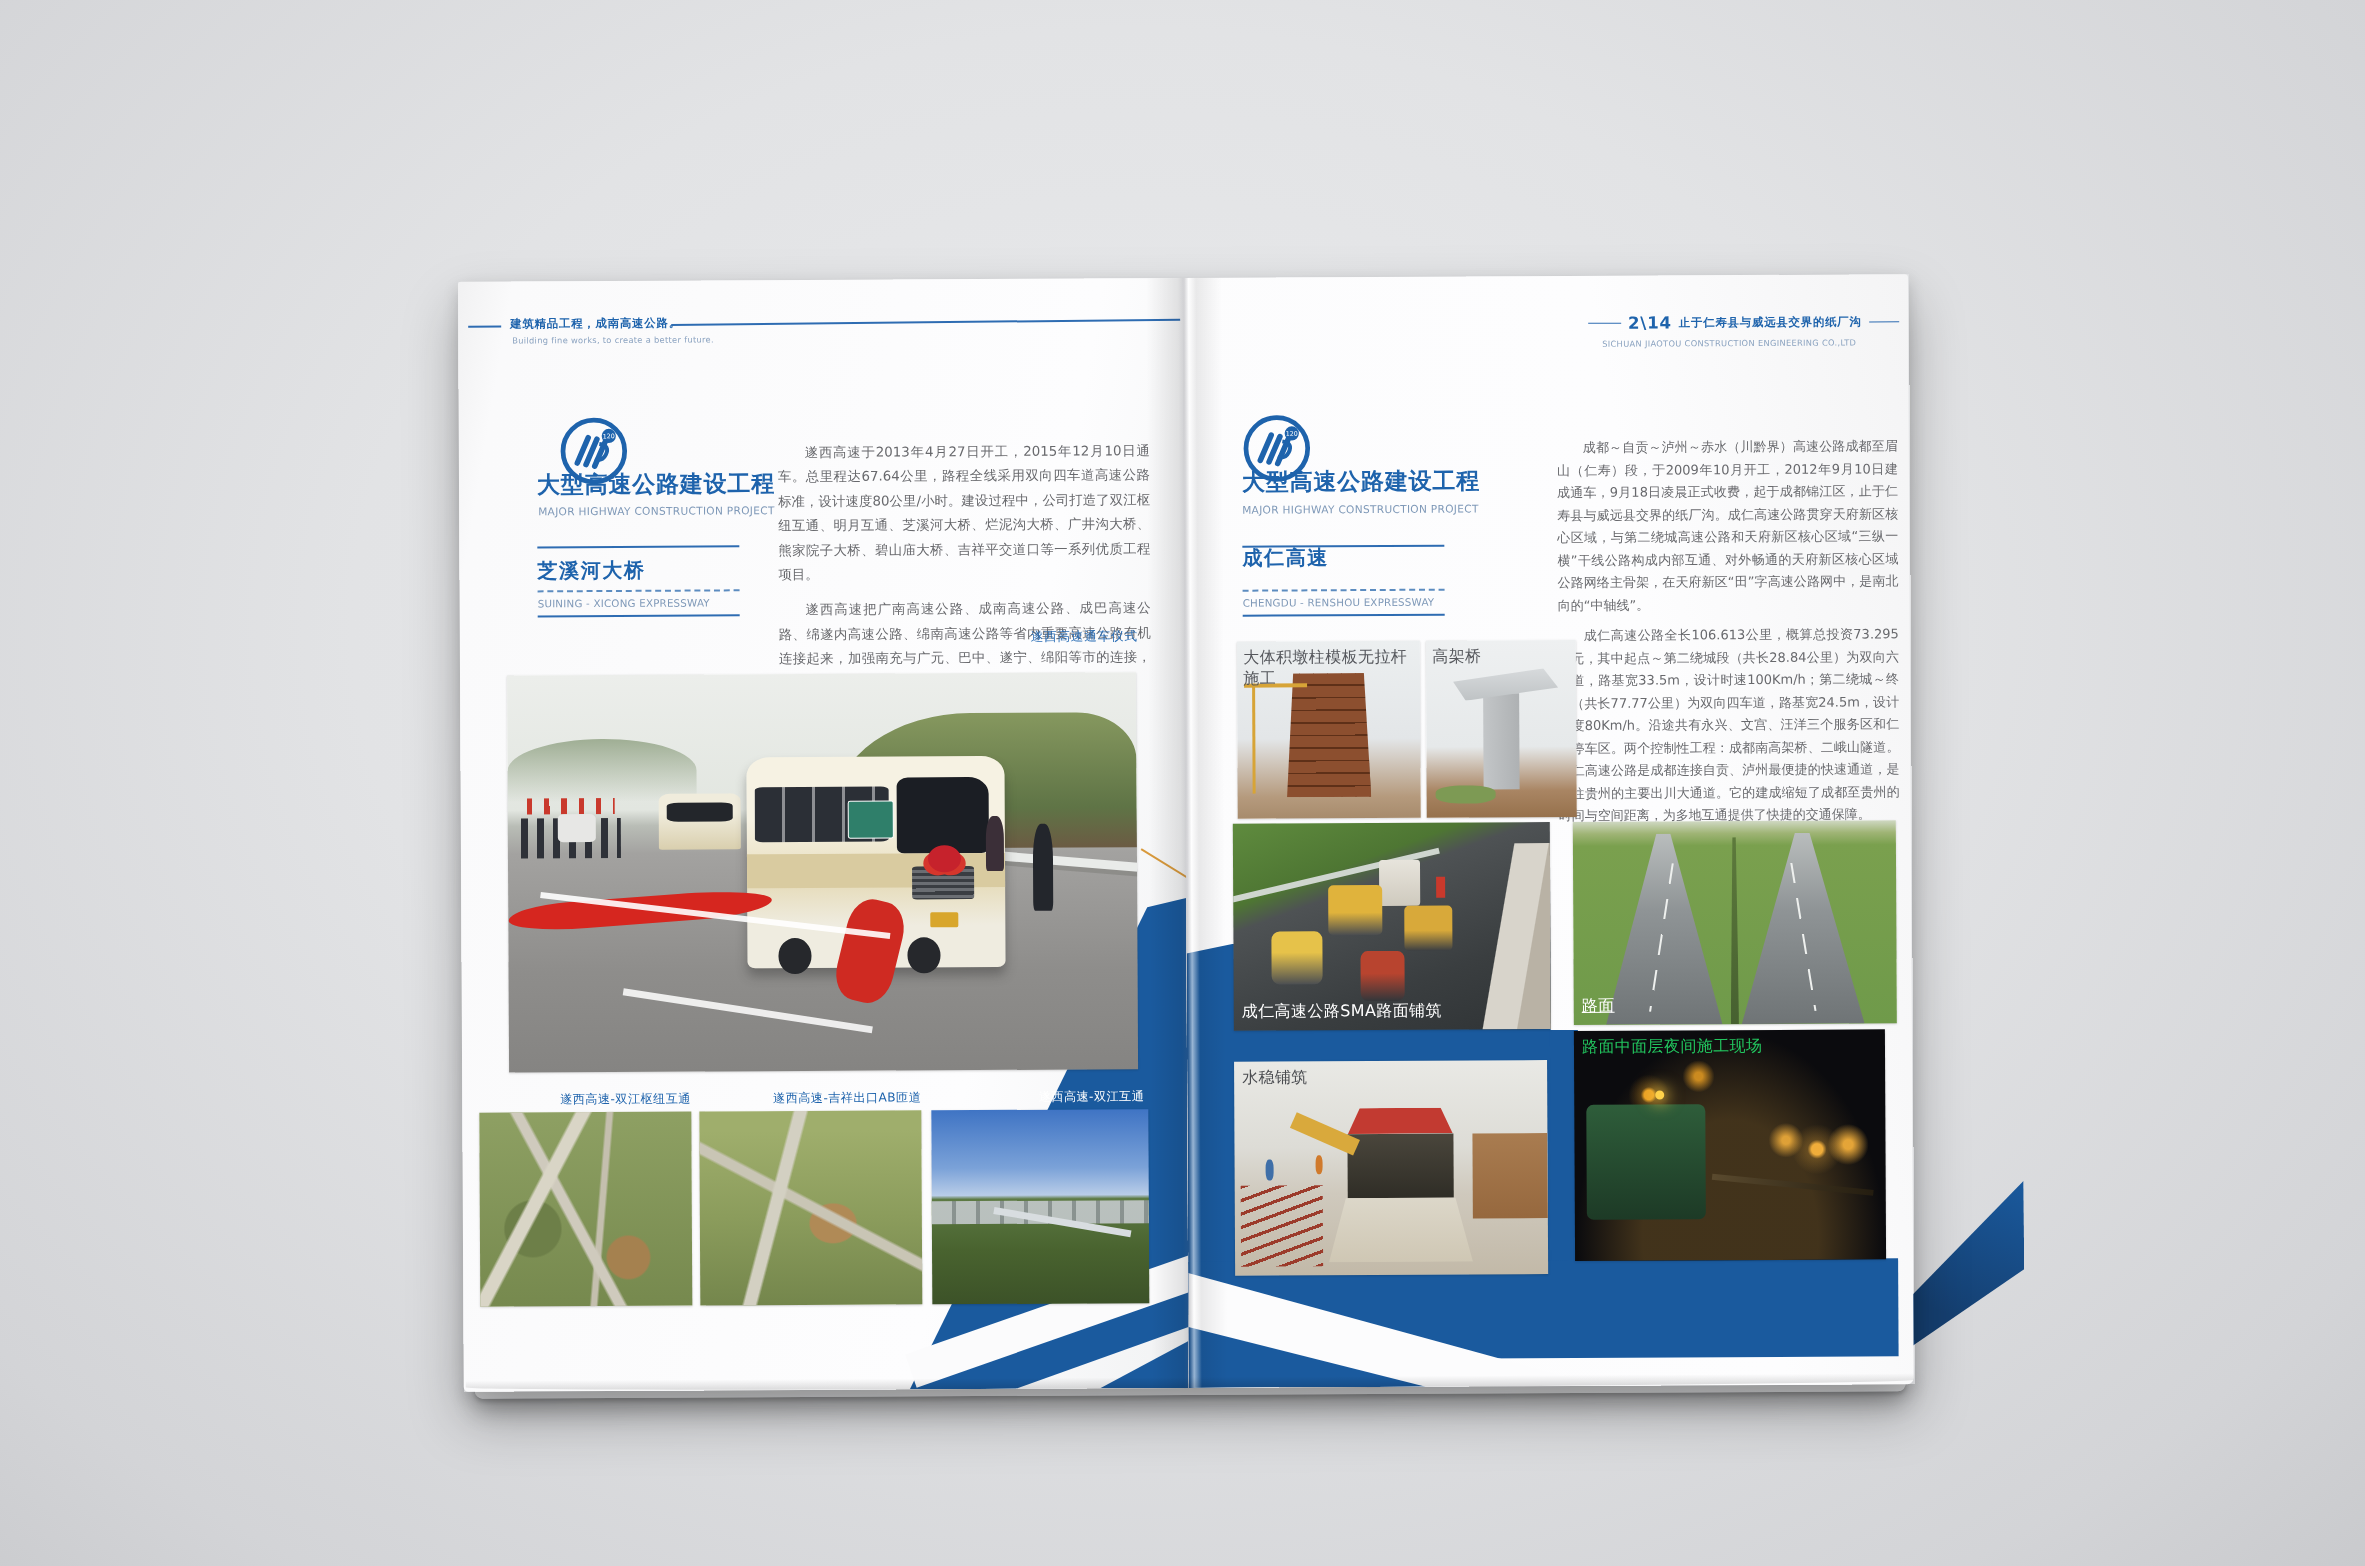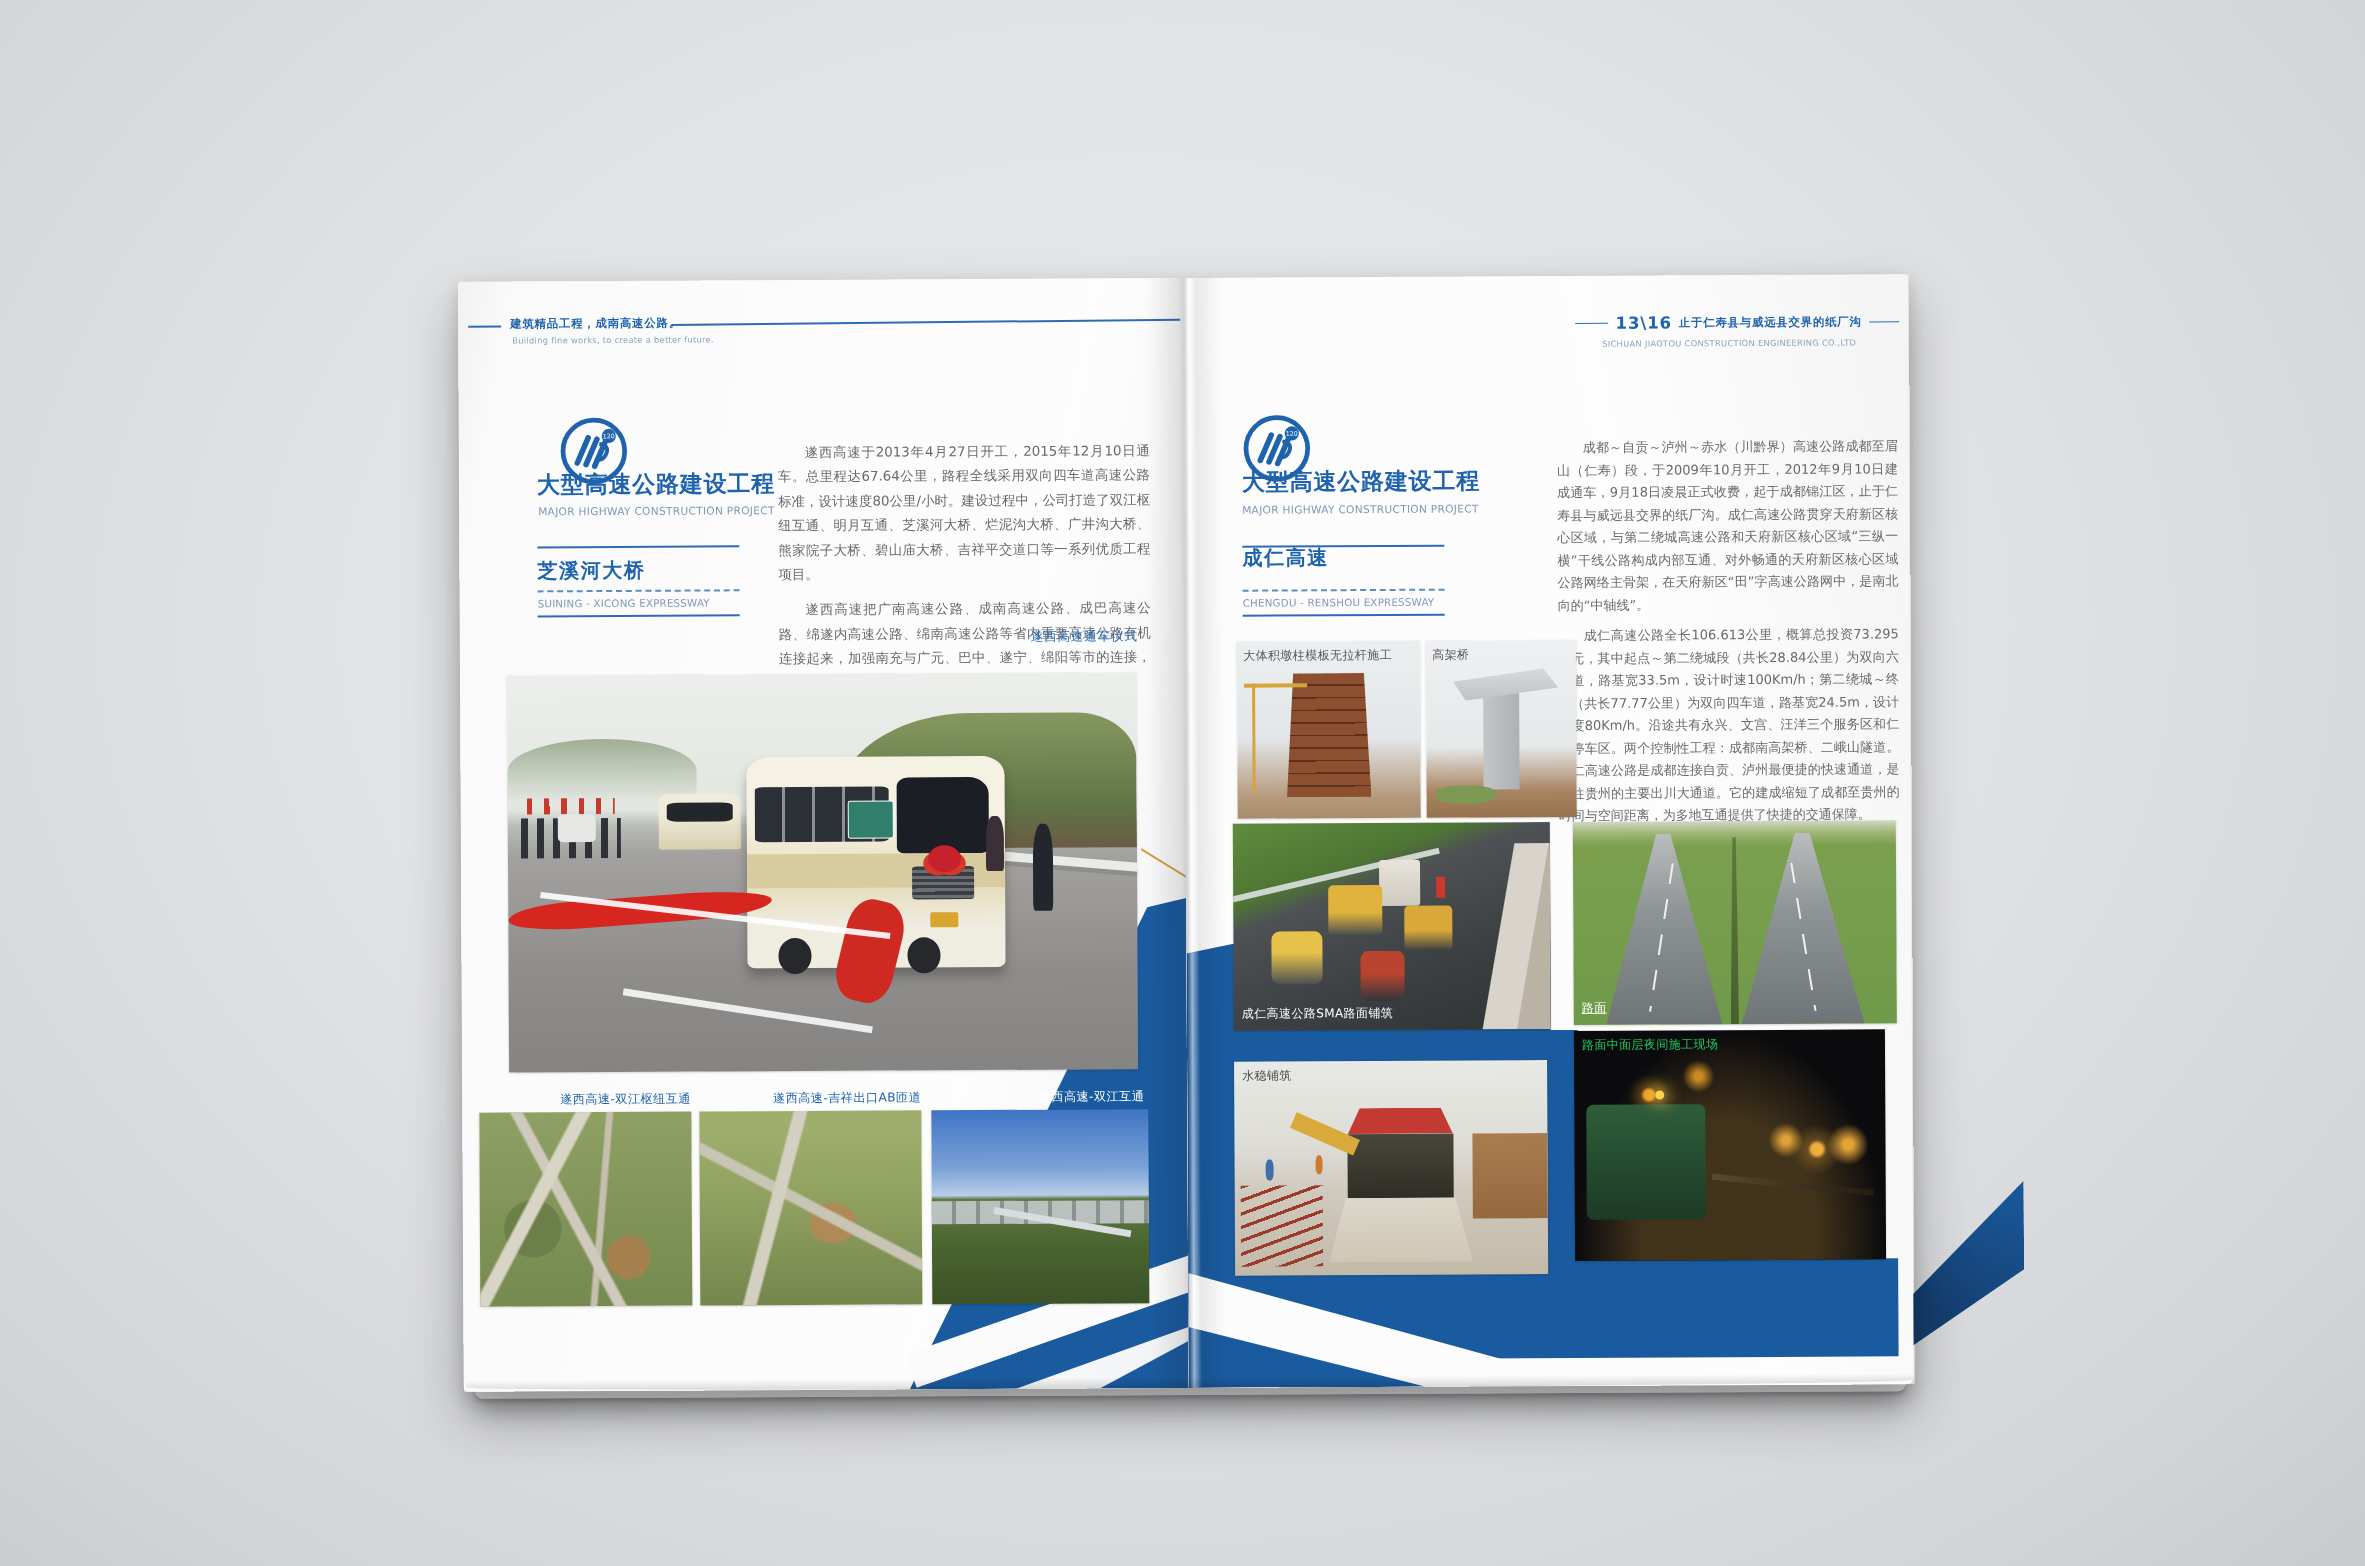--- a/index.html
+++ b/index.html
@@ -33,21 +33,21 @@
   .rule{height:2.4px;background:#2e6cb2;}
   .proj{color:#1e63ac;font-weight:bold;font-size:20px;letter-spacing:1.6px;}
   .dashed{height:0;border-top:2.4px dashed #5c8cc0;}
   .proj-en{color:#7f99b8;font-size:10.3px;letter-spacing:0.2px;white-space:nowrap;}
   
   .body-col p{margin:0 0 11px 0;color:#68696d;font-size:13.4px;line-height:24.4px;text-align:justify;text-indent:2em;}
   .body-col.tight p{font-size:13px;line-height:22.5px;margin-bottom:8px;}
   .photo-cap-blue{color:#2a6db5;font-size:12.6px;letter-spacing:0.8px;}
   .strip-cap{color:#1e63ac;font-size:12.2px;letter-spacing:0.4px;text-align:right;}
   .strip-cap.on-blue{color:#ffffff;}
-  .in-photo-cap{position:absolute;font-size:12px;letter-spacing:0.4px;z-index:5;}
+  .in-photo-cap{position:absolute;font-size:16px;letter-spacing:0.4px;z-index:5;}
   
   .blue{background:#1a5a9e;}
   
   .photo{overflow:hidden;box-shadow:0 0.8px 2.4px rgba(0,0,0,.18);}
   .ph-child{position:absolute;}
 </style>
 </head>
 <body>
 
 <div class="scene">
@@ -146,21 +146,21 @@
       <div class="abs photo" style="left:469px;top:831px;width:217px;height:194px;z-index:3;background:linear-gradient(#3f74c4 0%,#7ba2d8 30%,#b9cde8 44%,#5d7a44 46%,#49632f 72%,#3c5228 100%);">
         <div class="ph-child" style="left:0;top:47%;width:100%;height:12%;background:repeating-linear-gradient(90deg,#c4c9cc 0 20.5px,#8f9699 20.5px 24px);opacity:.9;"></div>
         <div class="ph-child" style="left:28%;top:56%;width:64%;height:7px;background:#d8dde0;transform:rotate(10deg);"></div>
       </div>
     </div>
 
     <div class="abs page page-right">
 
       <div class="abs" style="right:9.5px;top:38px;display:flex;align-items:center;gap:7px;">
         <div class="hdr-line" style="width:33px;"></div>
-        <span class="pageno">13\16</span>
+        <span class="pageno">2\14</span>
         <span class="company">止于仁寿县与威远县交界的纸厂沟</span>
         <div class="hdr-line" style="width:30px;"></div>
       </div>
       <div class="abs hdr-sub" style="right:52px;top:63px;">SICHUAN JIAOTOU CONSTRUCTION ENGINEERING CO.,LTD</div>
 
       <svg class="abs" style="left:59px;top:137px;" width="68" height="68" viewBox="0 0 86 86">
         <circle cx="43" cy="43" r="39" fill="none" stroke="#1e63ac" stroke-width="6"></circle>
         <g stroke="#1e63ac" stroke-width="7" stroke-linecap="round">
           <line x1="22" y1="58" x2="36" y2="26"></line>
           <line x1="33" y1="60" x2="47" y2="28"></line>

